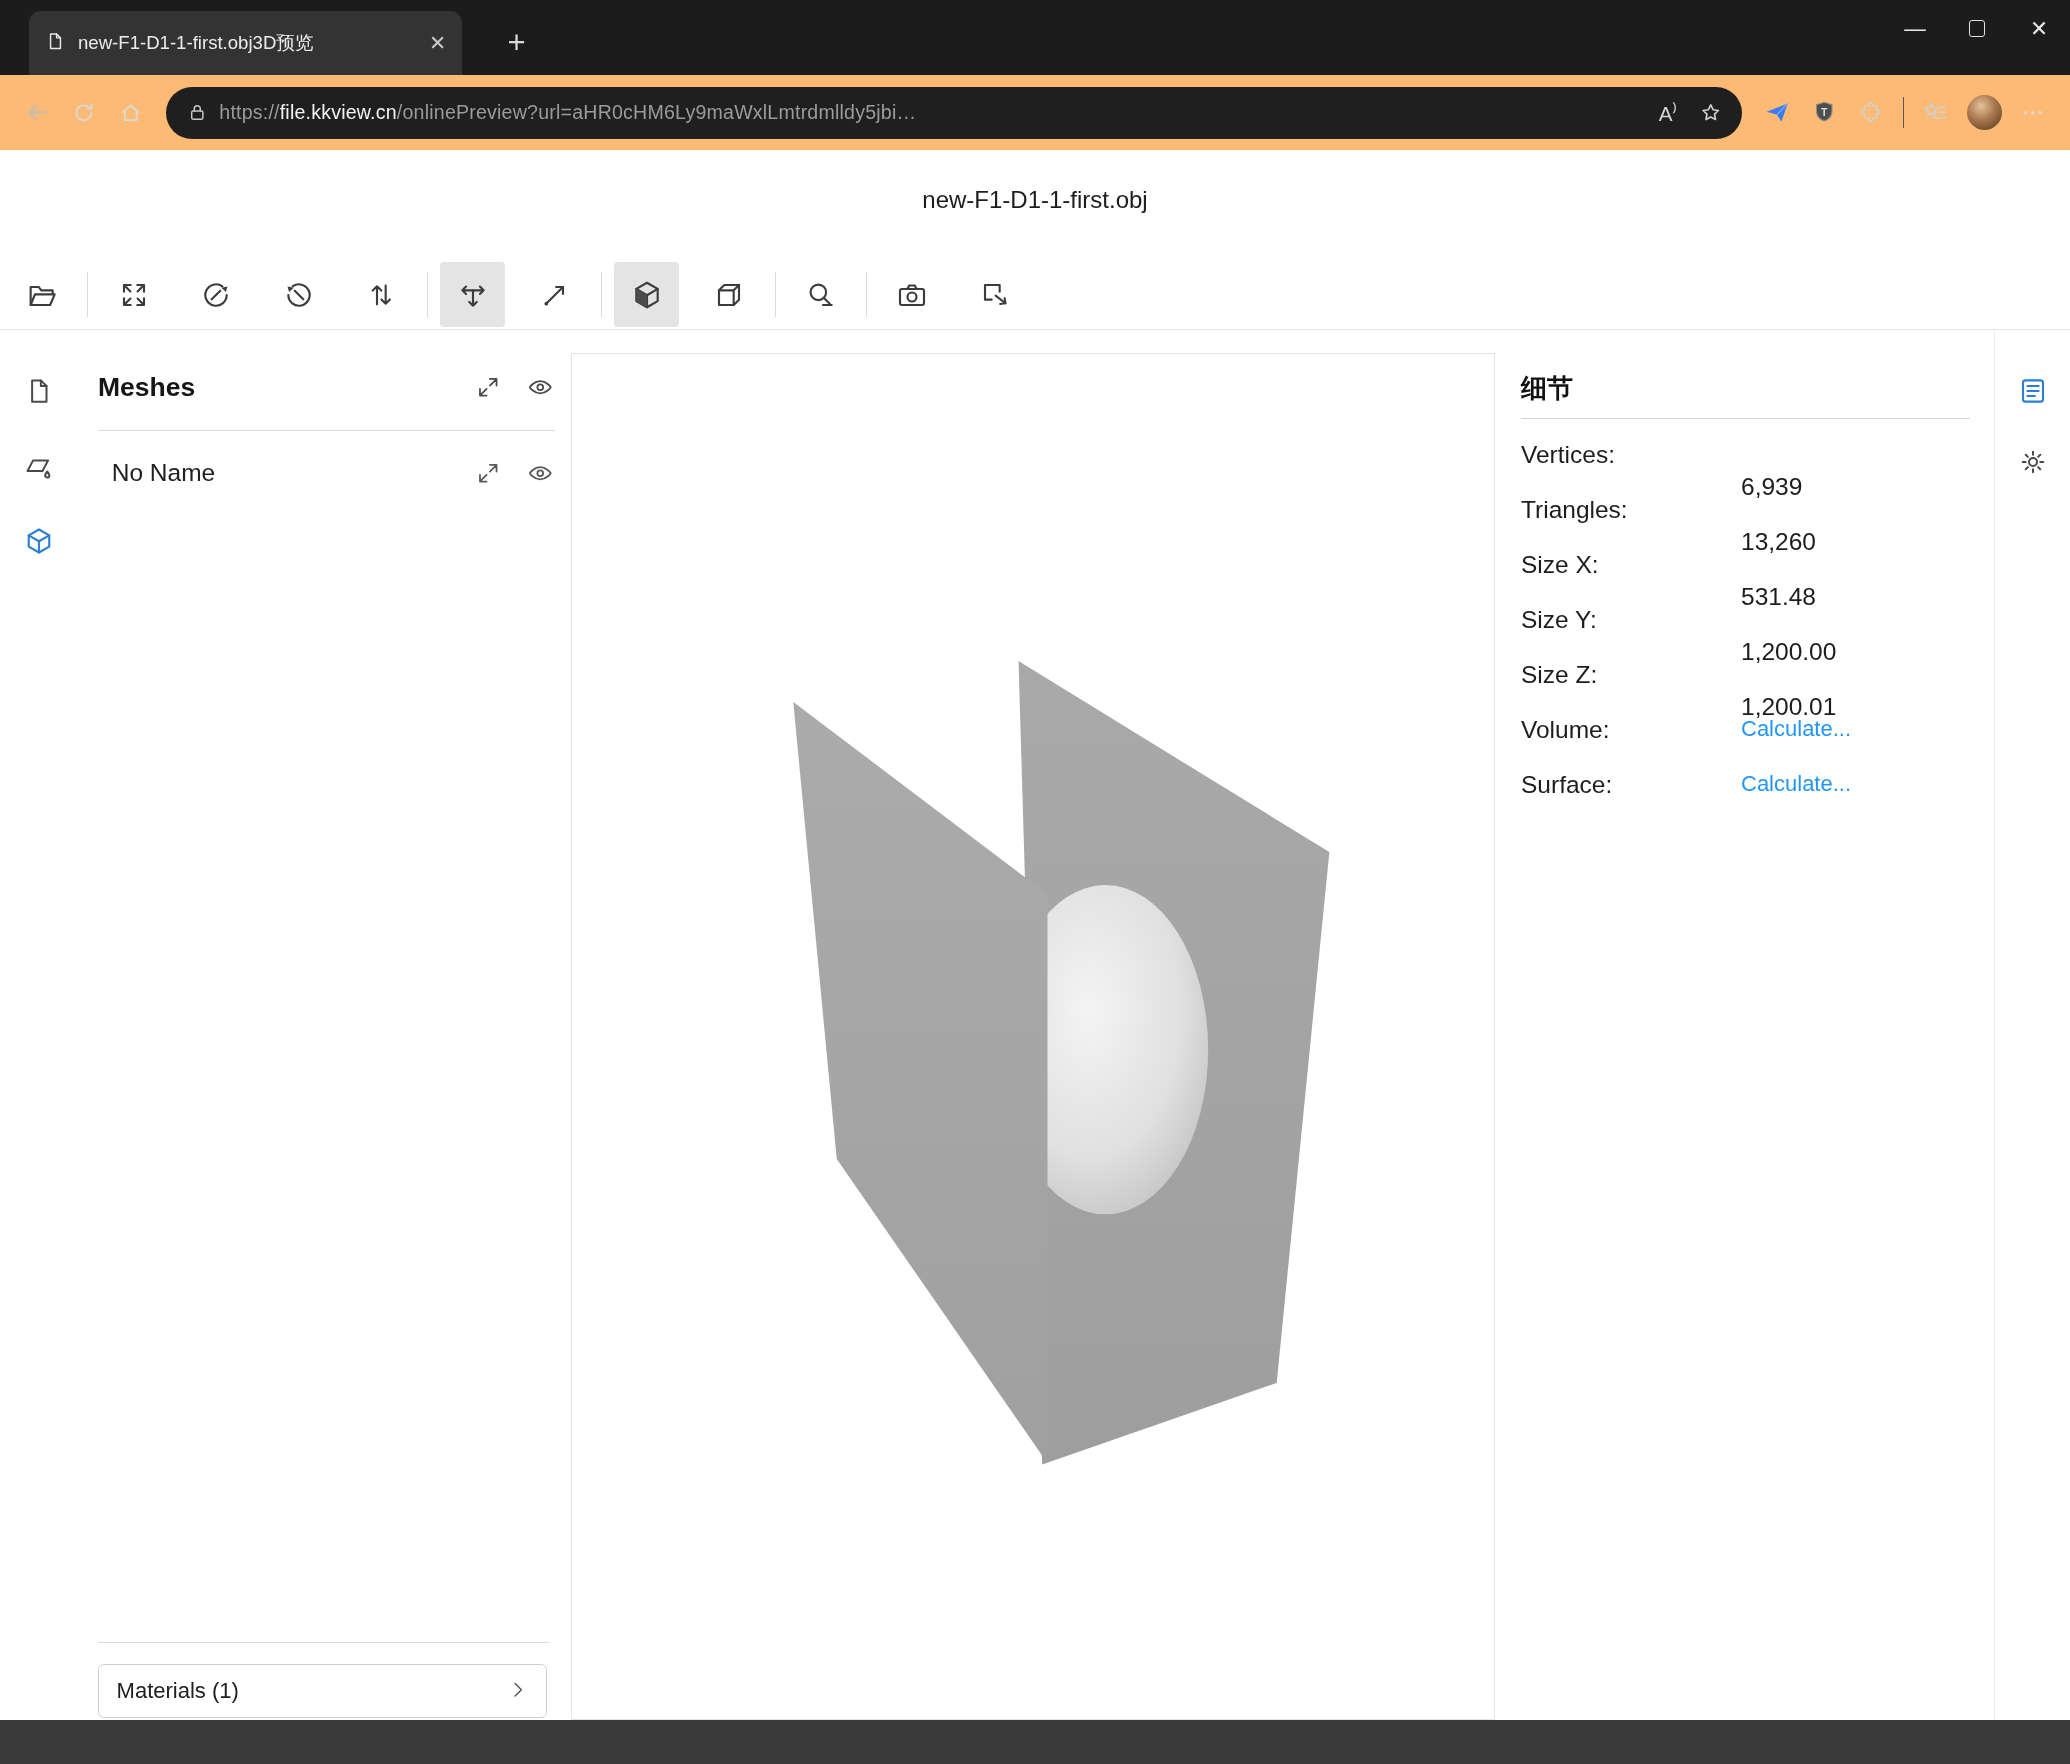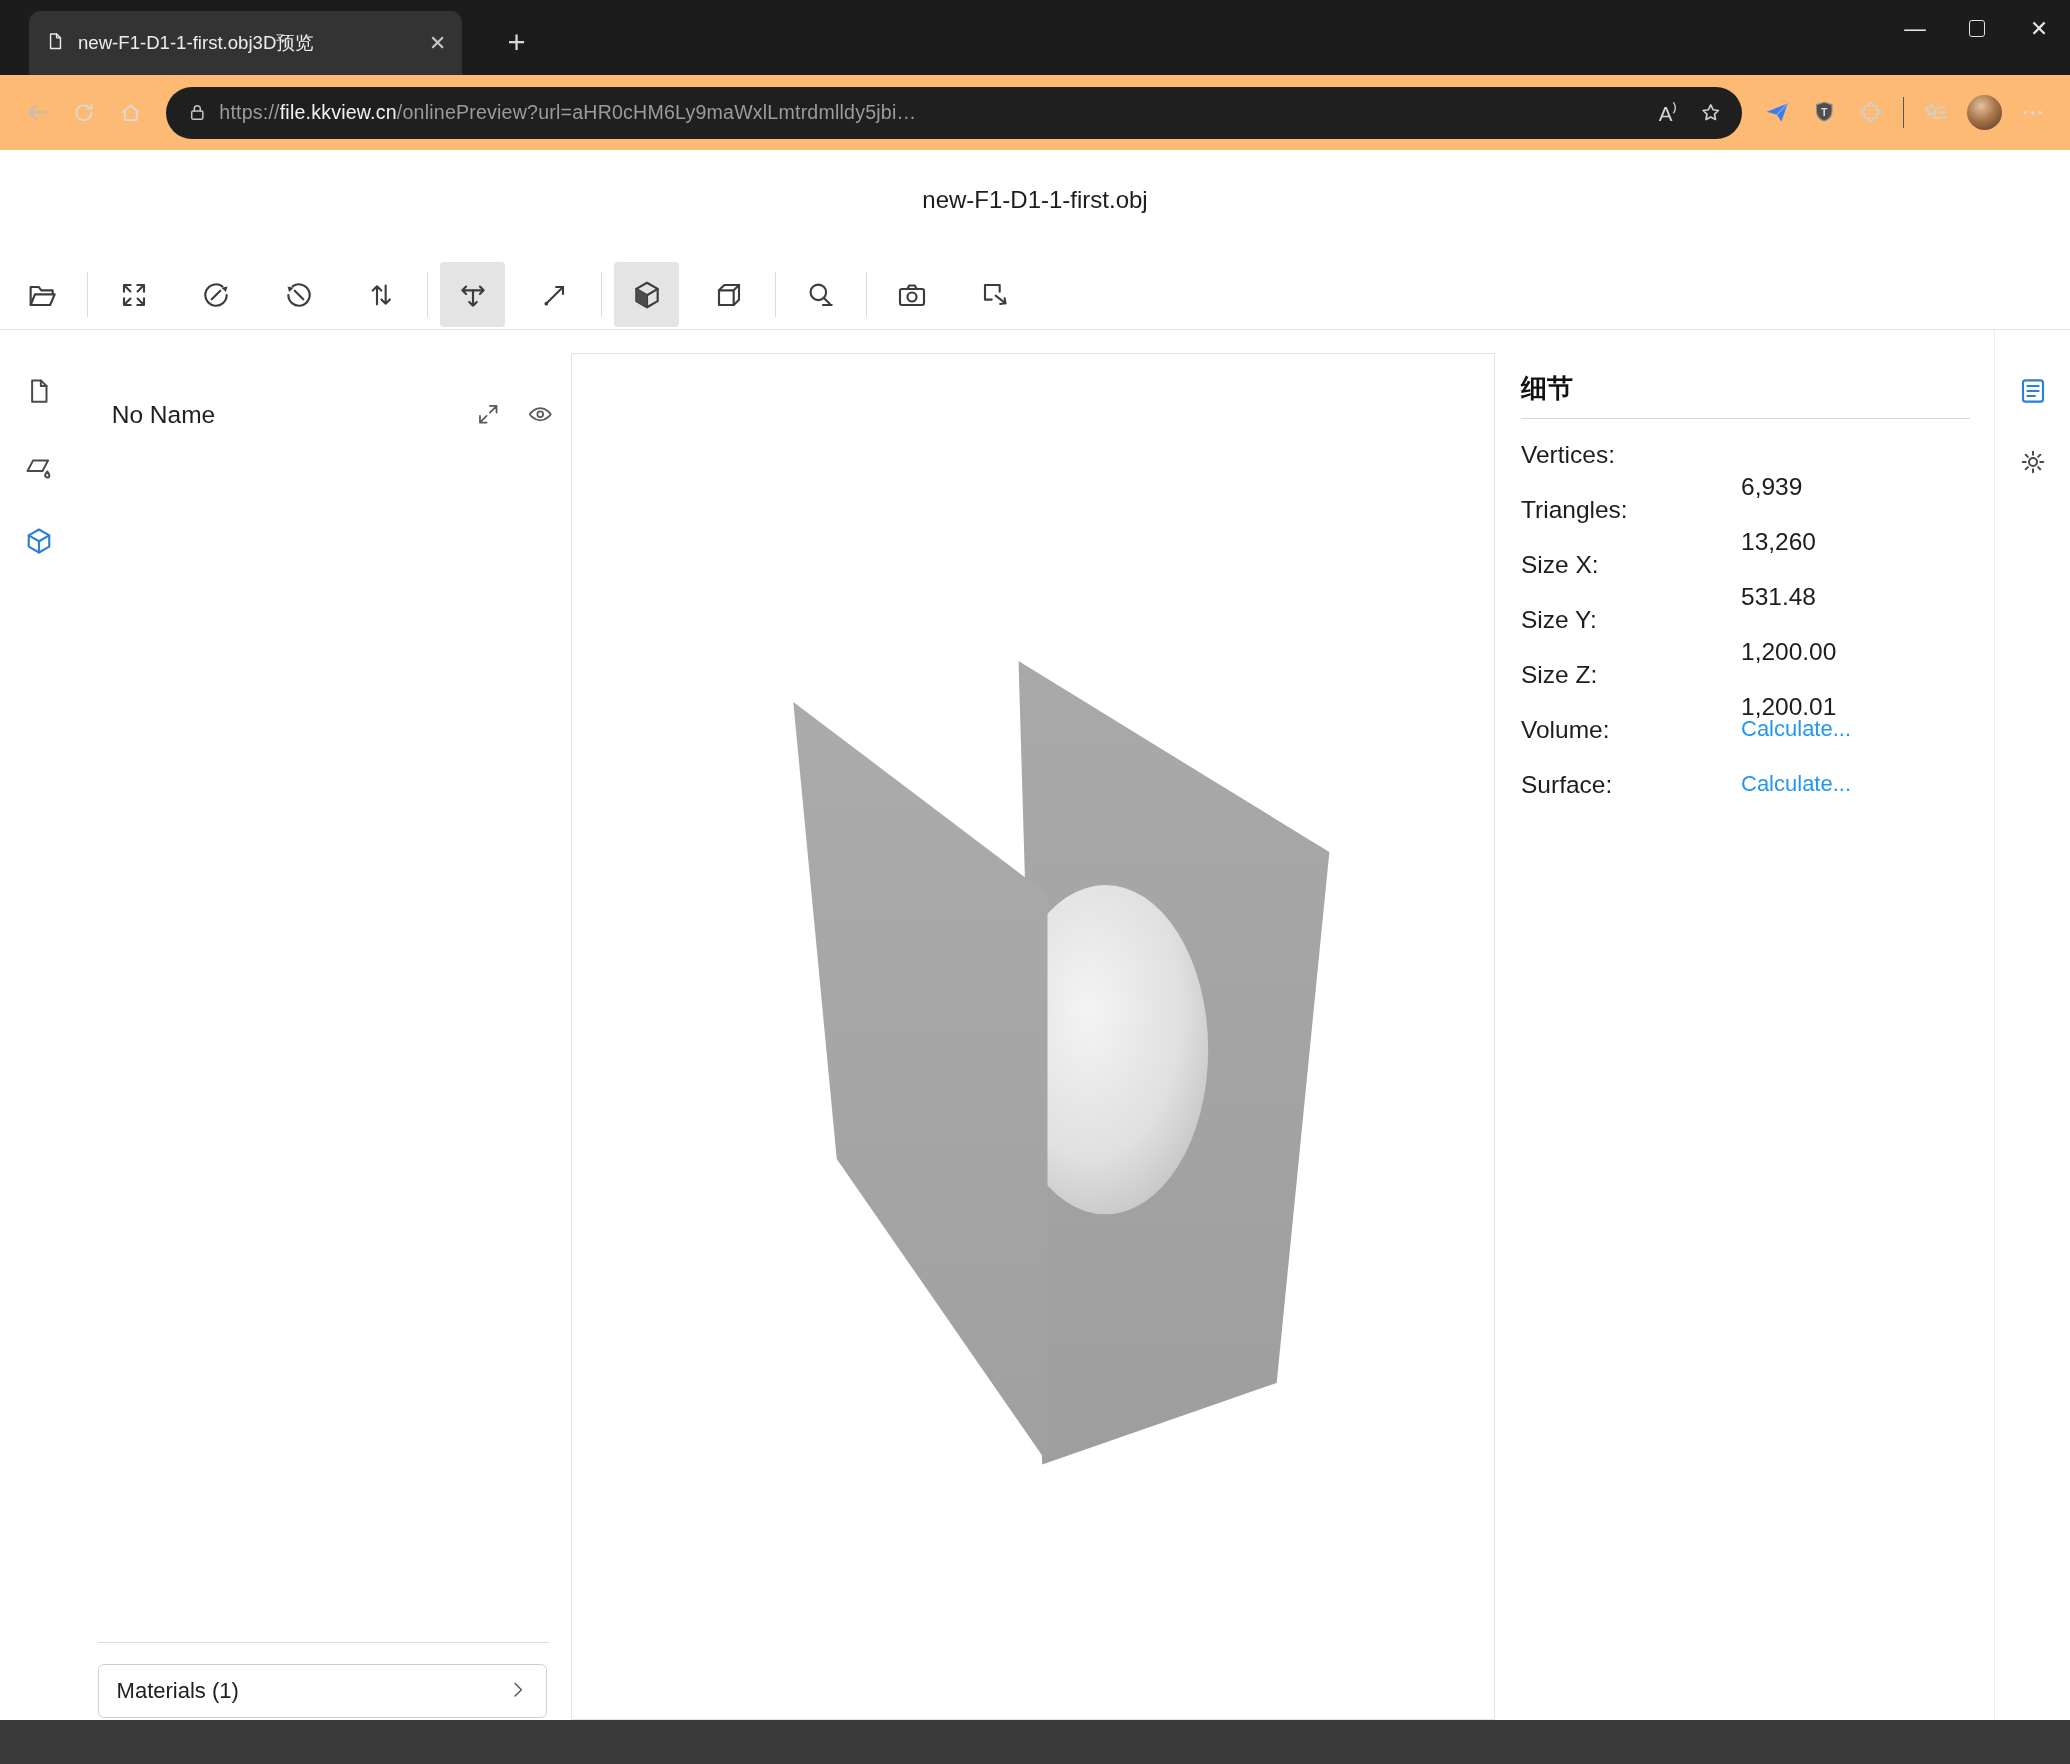--- a/index.html
+++ b/index.html
@@ -48,21 +48,21 @@
   .left-rail { position:absolute; top:202px; left:0; width:78px; display:flex; flex-direction:column; align-items:center; }
   .rail-btn { width:78px; height:75px; display:flex; align-items:center; justify-content:center; }
   .rail-btn svg { width:30px; height:30px; }
 
   
   .meshes-panel { position:absolute; top:194px; left:98px; width:457px; height:1375px; }
   .panel-header { height:86px; display:flex; align-items:center; border-bottom:1px solid #dcdcdc; }
   .panel-header-title { font-size:26.5px; font-weight:600; color:#161616; flex:1; }
   .mini-icon { width:29px; height:29px; margin-left:23.5px; display:flex; align-items:center; justify-content:center; }
   .mini-icon svg { width:26.5px; height:26.5px; }
-  .mesh-item { height:84px; display:flex; align-items:flex-end; padding-left:13.7px; }
+  .mesh-item { height:84px; display:flex; align-items:center; padding-left:13.7px; }
   .mesh-item-name { font-size:24.5px; color:#202020; flex:1; }
   .panel-footer { position:absolute; bottom:2px; left:0; width:451px; border-top:1px solid #dcdcdc; padding-top:20.6px; }
   .materials-btn { width:449px; height:54px; border:1px solid #cfcfcf; border-radius:5.9px; background:#fff;
                    display:flex; align-items:center; padding:0 17.6px; }
   .materials-label { font-size:22px; color:#202020; flex:1; text-align:left; }
 
   
   .viewport { position:absolute; top:202px; left:571px; width:924px; height:1367px; border:1px solid #e4e4e4; background:#fff; }
   .viewport svg { width:100%; height:100%; display:block; }
 
@@ -289,20 +289,34 @@
     </div>
     <div class="rail-btn">
       <svg viewBox="0 0 24 24" class="icon-stroke-blue">
           <path d="M12 2.8l8.2 4.7v9L12 21.2l-8.2-4.7v-9z"></path>
           <path d="M12 12.2L3.8 7.5M12 12.2l8.2-4.7M12 12.2v9"></path>
         </svg>
     </div>
   </div>
 
   <div class="meshes-panel">
+    <div class="panel-header">
+      <span class="panel-header-title">Meshes</span>
+      <span class="mini-icon">
+        <svg viewBox="0 0 24 24" class="icon-stroke" style="stroke:#4a4a4a">
+            <path d="M13.5 4.5h6v6M19.2 4.8l-5.7 5.7M10.5 19.5h-6v-6M4.8 19.2l5.7-5.7"></path>
+          </svg>
+      </span>
+      <span class="mini-icon">
+        <svg viewBox="0 0 24 24" class="icon-stroke" style="stroke:#4a4a4a">
+            <path d="M2.5 12S6 6.5 12 6.5 21.5 12 21.5 12 18 17.5 12 17.5 2.5 12 2.5 12z"></path>
+            <circle cx="12" cy="12" r="2.6"></circle>
+          </svg>
+      </span>
+    </div>
     <div class="mesh-item">
       <span class="mesh-item-name">No Name</span>
       <span class="mini-icon">
         <svg viewBox="0 0 24 24" class="icon-stroke" style="stroke:#5a5a5a">
             <path d="M13.5 4.5h6v6M19.2 4.8l-5.7 5.7M10.5 19.5h-6v-6M4.8 19.2l5.7-5.7"></path>
           </svg>
       </span>
       <span class="mini-icon">
         <svg viewBox="0 0 24 24" class="icon-stroke" style="stroke:#5a5a5a">
             <path d="M2.5 12S6 6.5 12 6.5 21.5 12 21.5 12 18 17.5 12 17.5 2.5 12 2.5 12z"></path>

